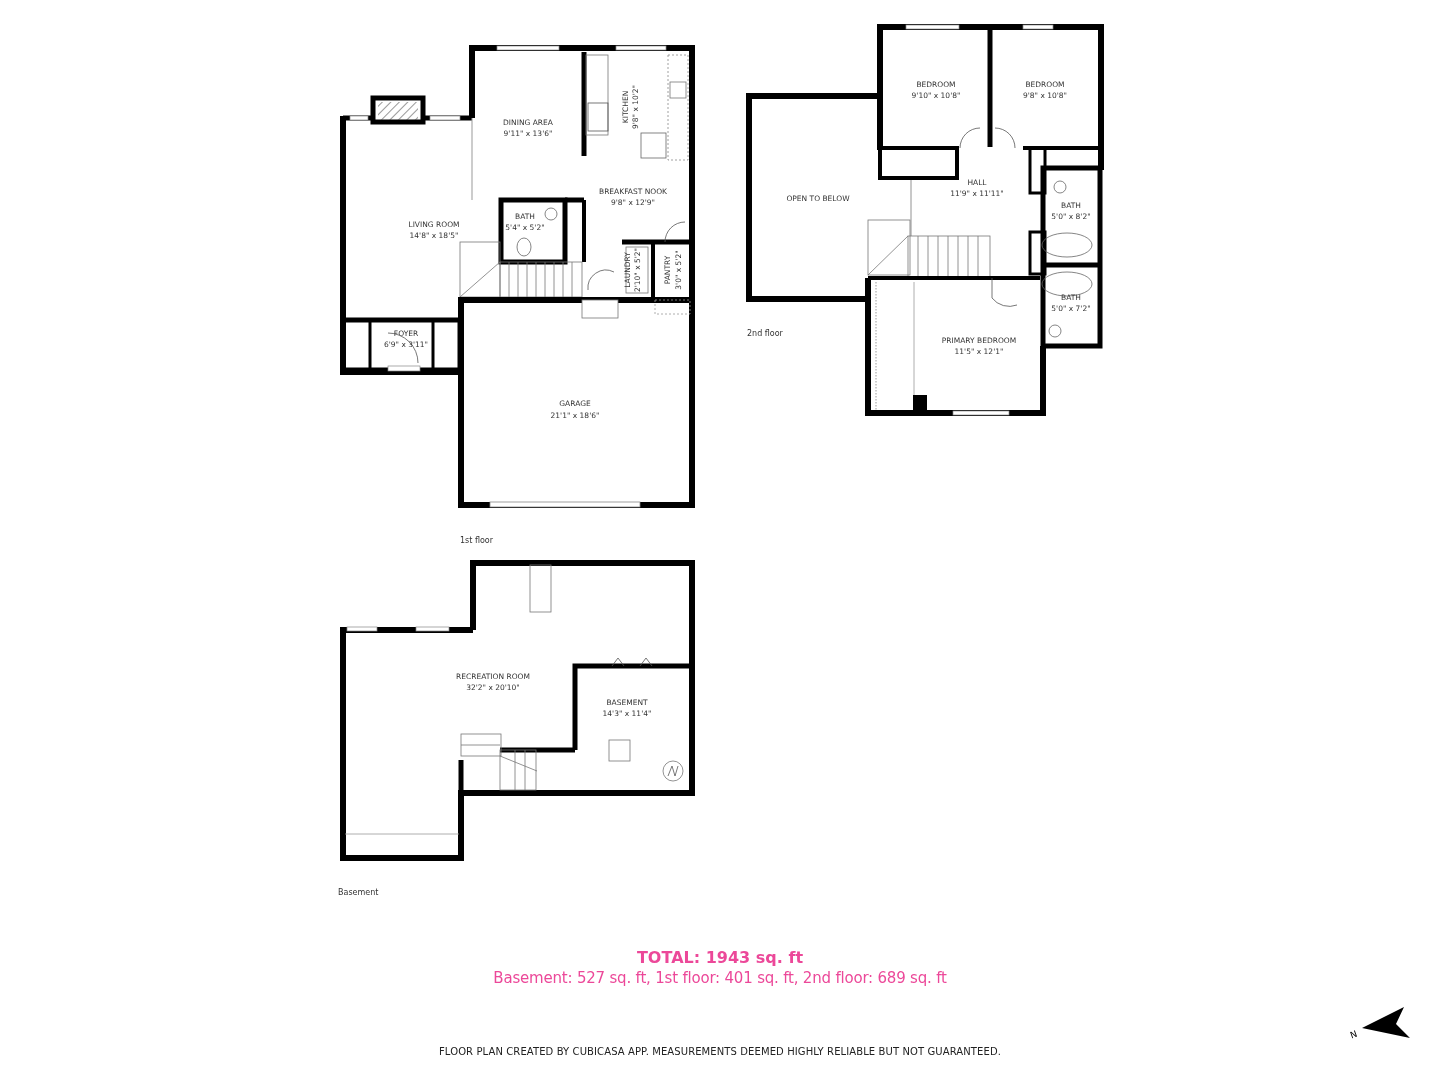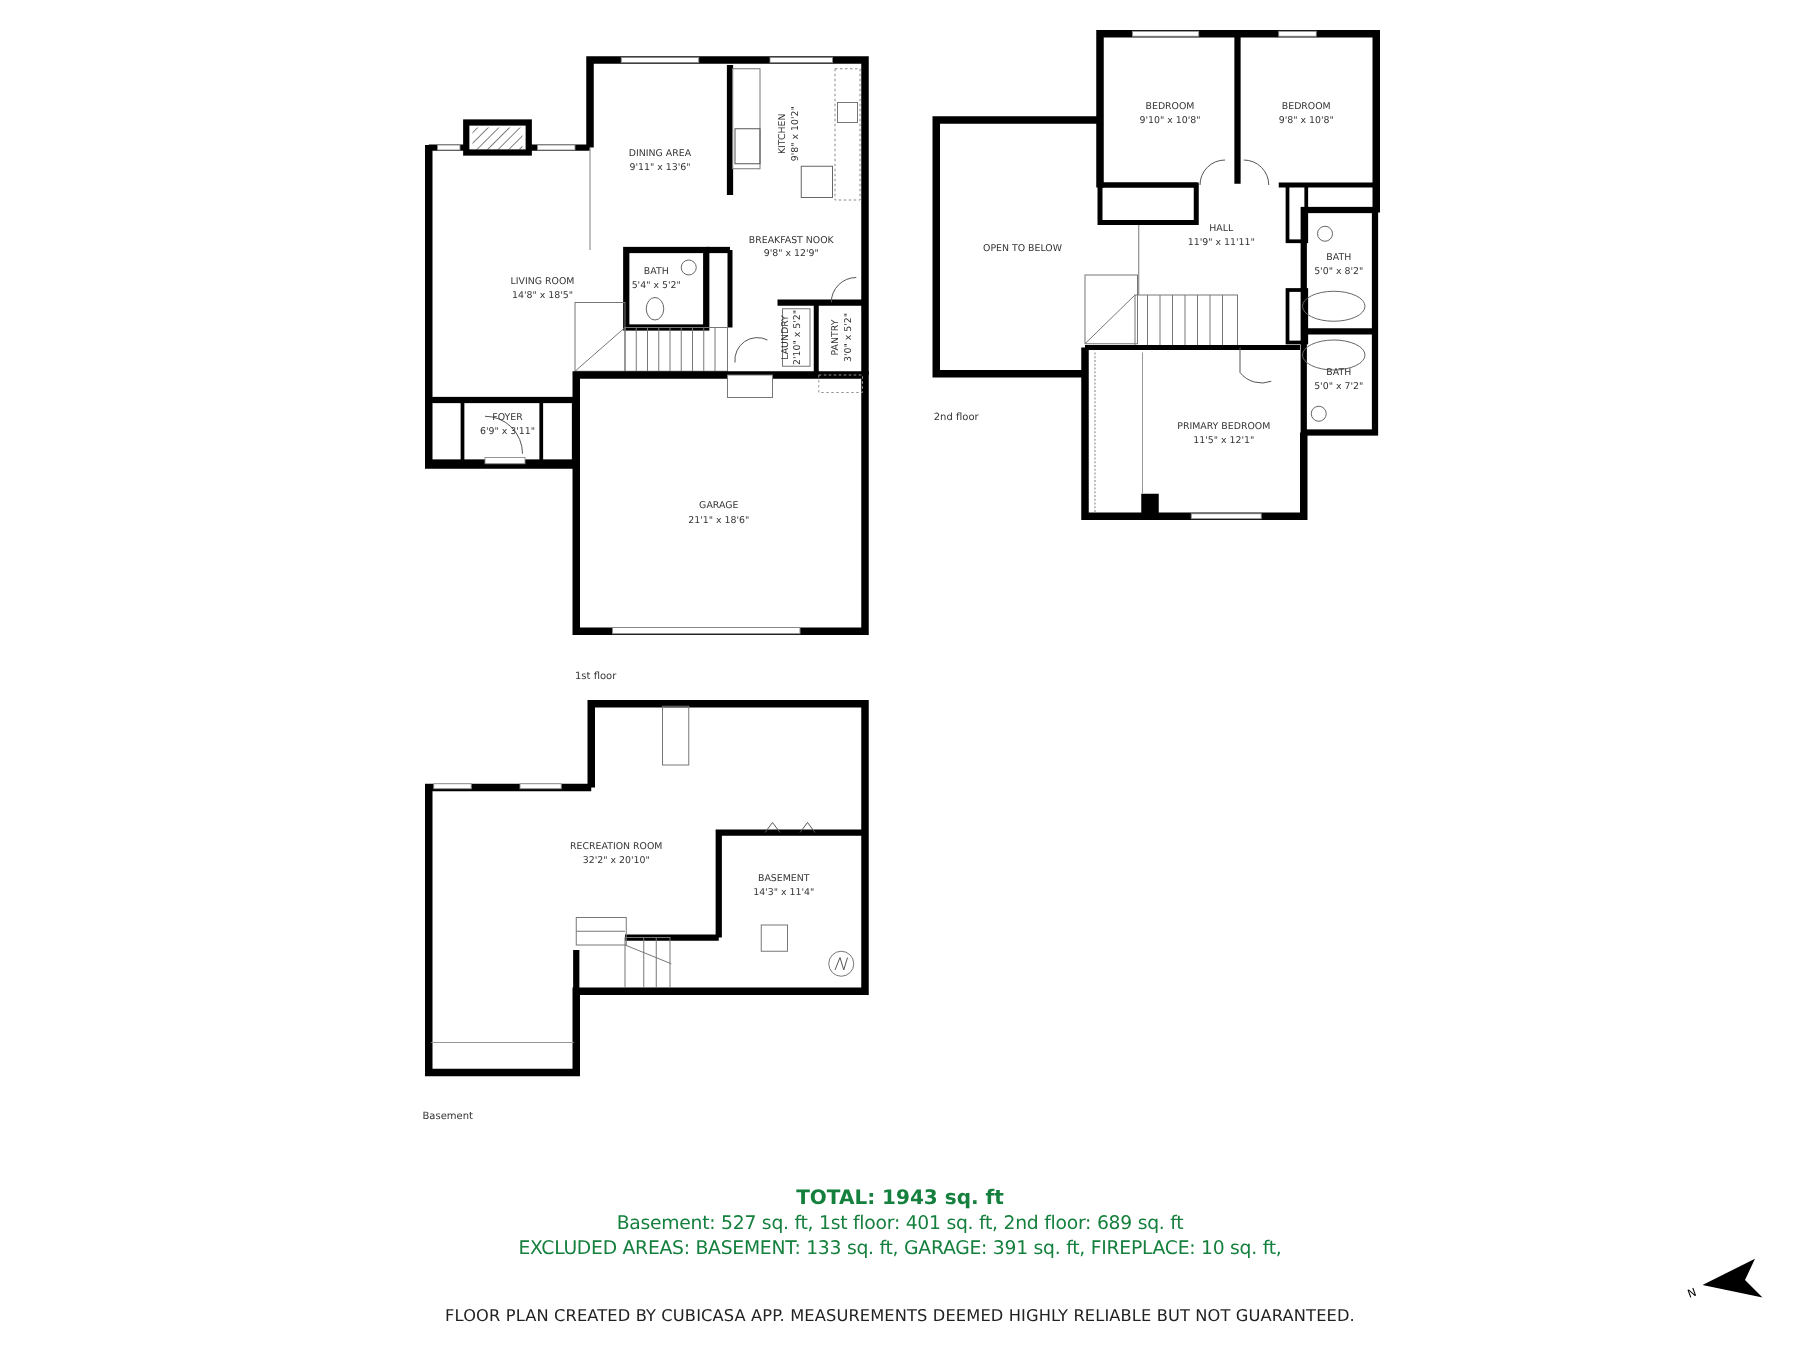--- a/index.html
+++ b/index.html
@@ -1,23 +1,23 @@
 <!DOCTYPE html>
 <html><head>
 <meta charset="utf-8">
 <style>
   html, body { margin:0; padding:0; background:#ffffff; }
   body { width:1440px; height:1080px; position:relative; overflow:hidden; font-family:"Liberation Sans", sans-serif; color:#222; }
   svg.plan { position:absolute; left:0; top:0; }
   .room-label { font-family:"DejaVu Sans", sans-serif; font-size:7.5px; fill:#333; text-anchor:middle; }
   .floor-label { position:absolute; font-family:"DejaVu Sans", sans-serif; font-size:8px; color:#333; }
-  .summary { position:absolute; left:0; width:1440px; top:948px; text-align:center; font-family:"DejaVu Sans", sans-serif; color:#15803d; }
+  .summary { position:absolute; left:0; width:1440px; top:948px; text-align:center; font-family:"DejaVu Sans", sans-serif; color:#ec4899; }
   .summary .total { font-size:16px; font-weight:bold; line-height:20px; }
   .summary .line { font-size:15px; line-height:20px; letter-spacing:-0.2px; }
-  .disclaimer { position:absolute; left:0; width:1440px; top:1046px; text-align:center; font-family:"DejaVu Sans", sans-serif; font-size:13px; color:#222; letter-spacing:0.1px; }
+  .disclaimer { position:absolute; left:0; width:1440px; top:1046px; text-align:center; font-family:"DejaVu Sans", sans-serif; font-size:10px; color:#222; letter-spacing:0.1px; }
   .compass { position:absolute; left:1346px; top:1004px; }
 </style>
 </head>
 <body>
 
 <svg class="plan" width="1440" height="1080" viewBox="0 0 1440 1080" xmlns="http://www.w3.org/2000/svg">
   <defs>
     <pattern id="hatch" width="6" height="6" patternUnits="userSpaceOnUse" patternTransform="rotate(45)">
       <line x1="0" y1="0" x2="0" y2="6" stroke="#333" stroke-width="1"></line>
     </pattern>
@@ -195,21 +195,20 @@
   <text class="room-label" x="627" y="716">14'3" x 11'4"</text>
 </svg>
 
 <div class="floor-label" style="left:460px; top:536px;">1st floor</div>
 <div class="floor-label" style="left:747px; top:329px;">2nd floor</div>
 <div class="floor-label" style="left:338px; top:888px;">Basement</div>
 
 <div class="summary">
   <div class="total">TOTAL: 1943 sq. ft</div>
   <div class="line">Basement: 527 sq. ft, 1st floor: 401 sq. ft, 2nd floor: 689 sq. ft</div>
-  <div class="line">EXCLUDED AREAS: BASEMENT: 133 sq. ft, GARAGE: 391 sq. ft, FIREPLACE: 10 sq. ft,</div>
 </div>
 
 <div class="disclaimer">FLOOR PLAN CREATED BY CUBICASA APP. MEASUREMENTS DEEMED HIGHLY RELIABLE BUT NOT GUARANTEED.</div>
 
 <svg class="compass" width="70" height="40" viewBox="0 0 70 40">
   <polygon points="16,24 58,3 50,20 64,34" fill="#000"></polygon>
   <text x="4" y="34" font-family="DejaVu Sans, sans-serif" font-size="9" fill="#000" transform="rotate(-20 6 30)">N</text>
 </svg>
 
 </body></html>

